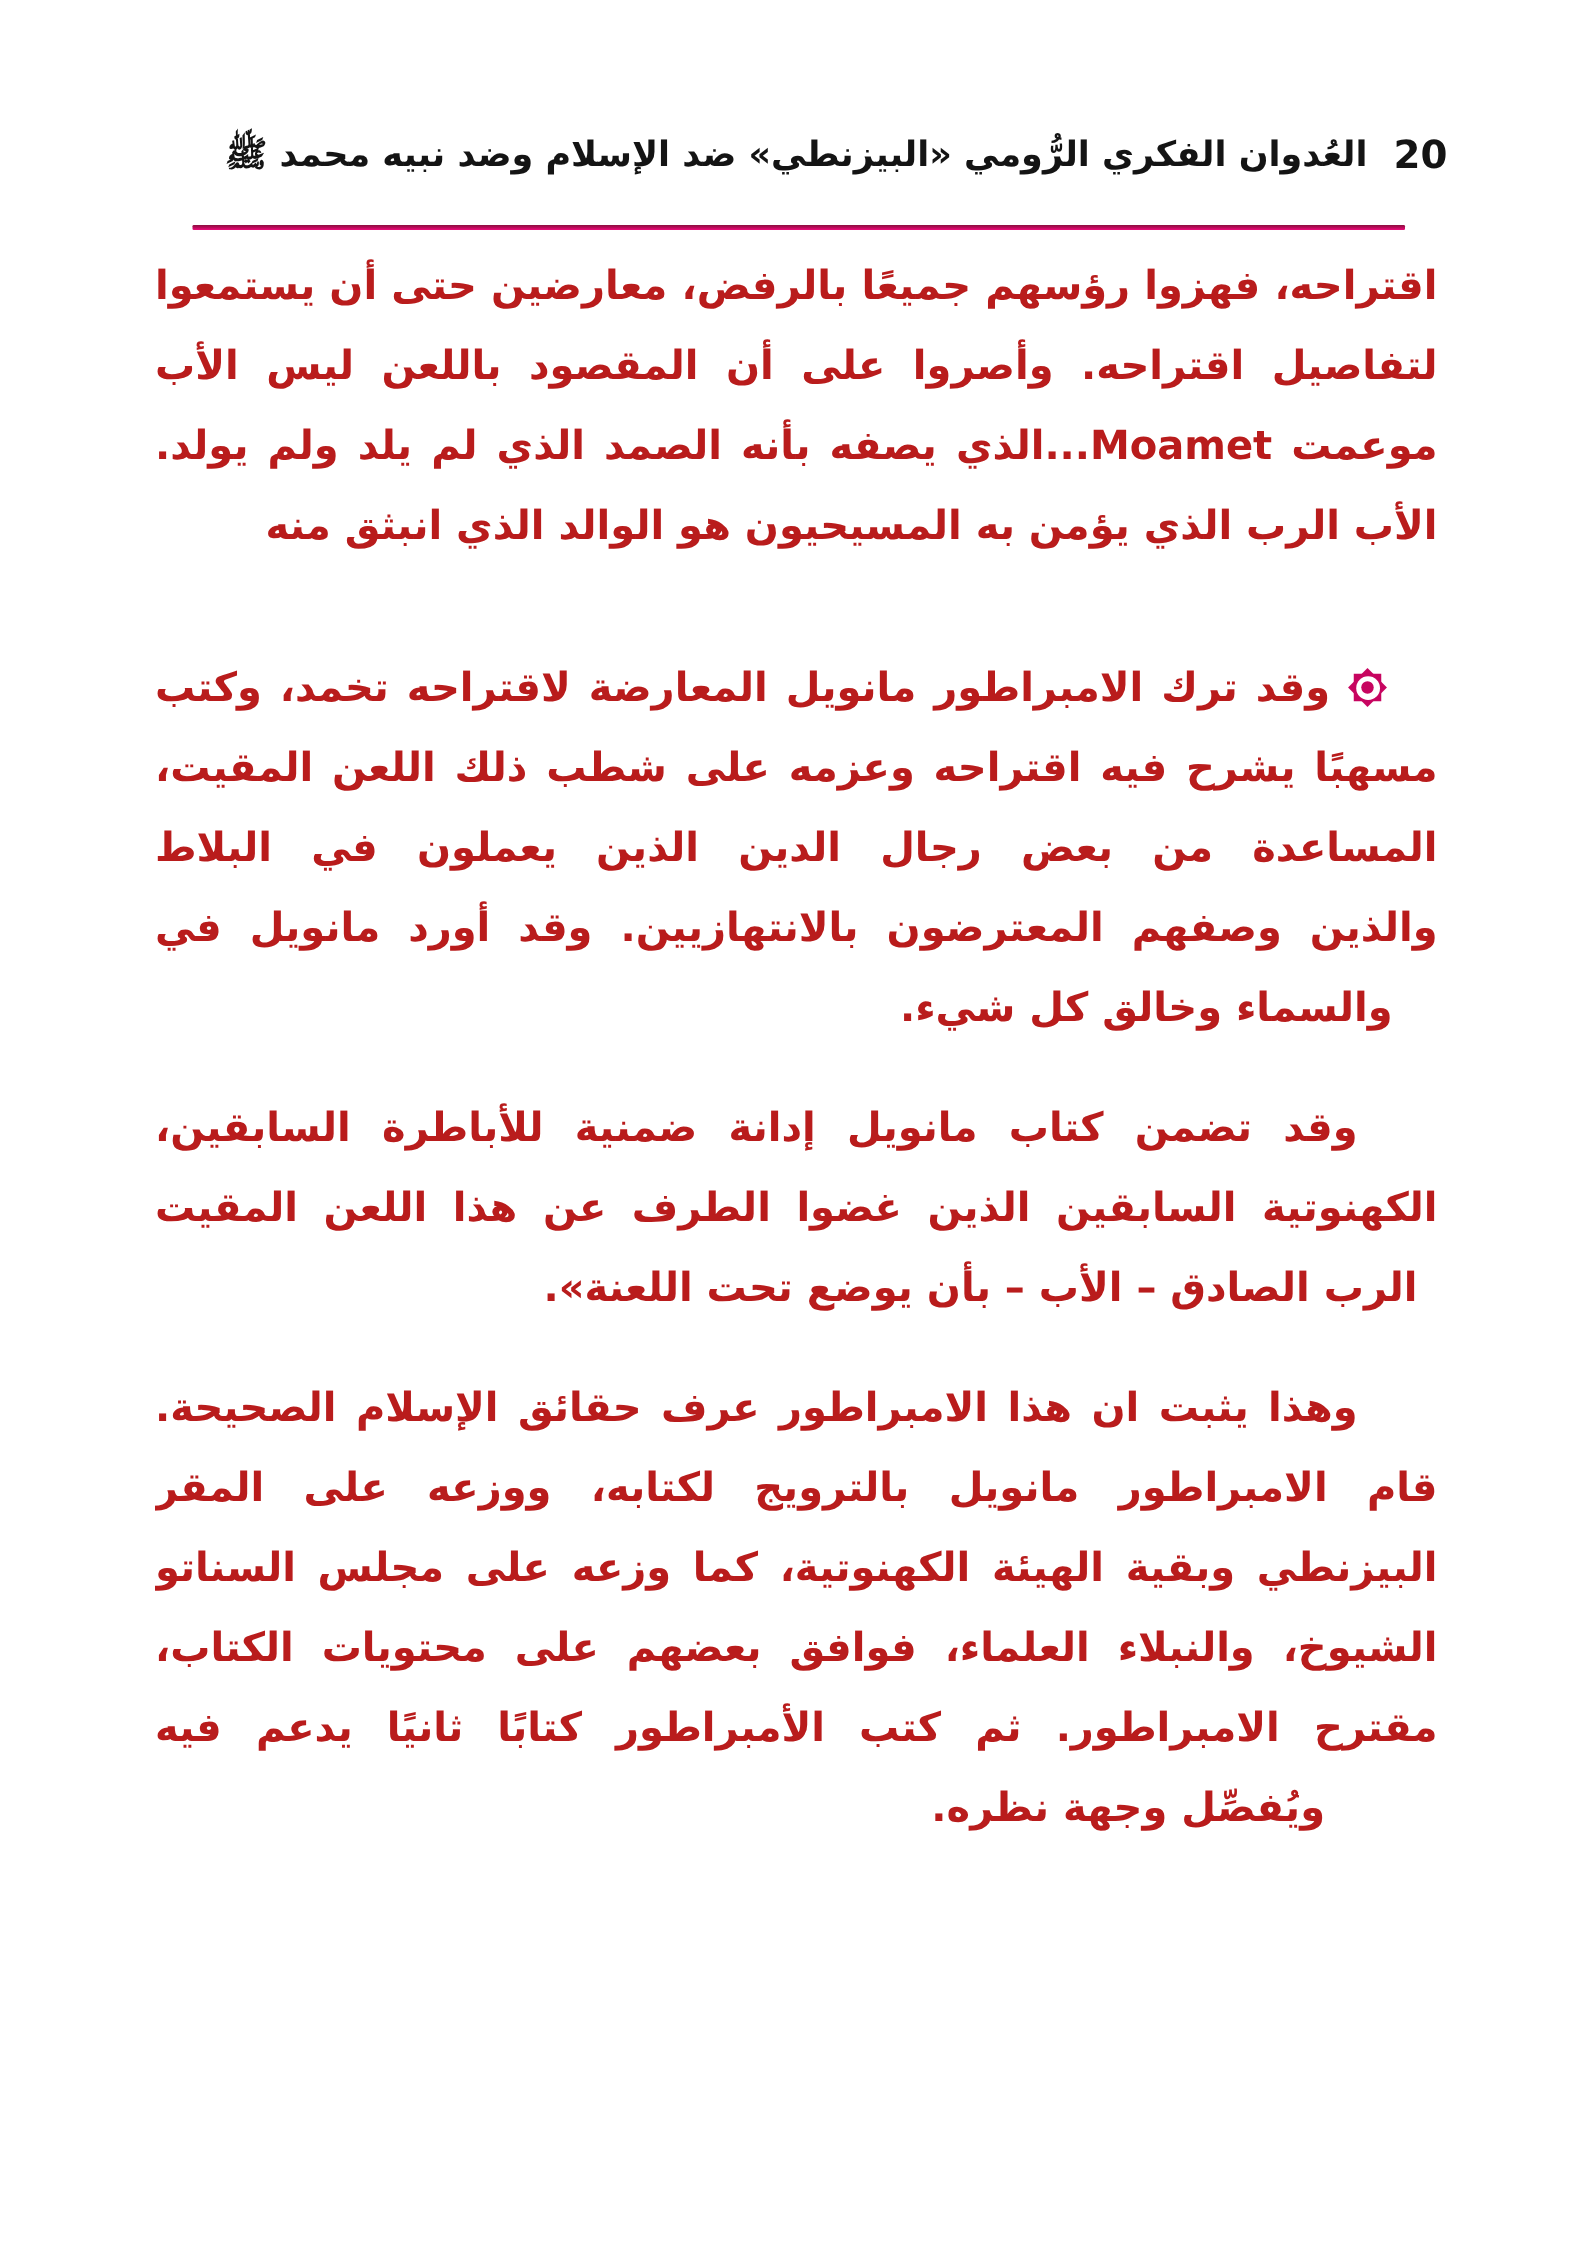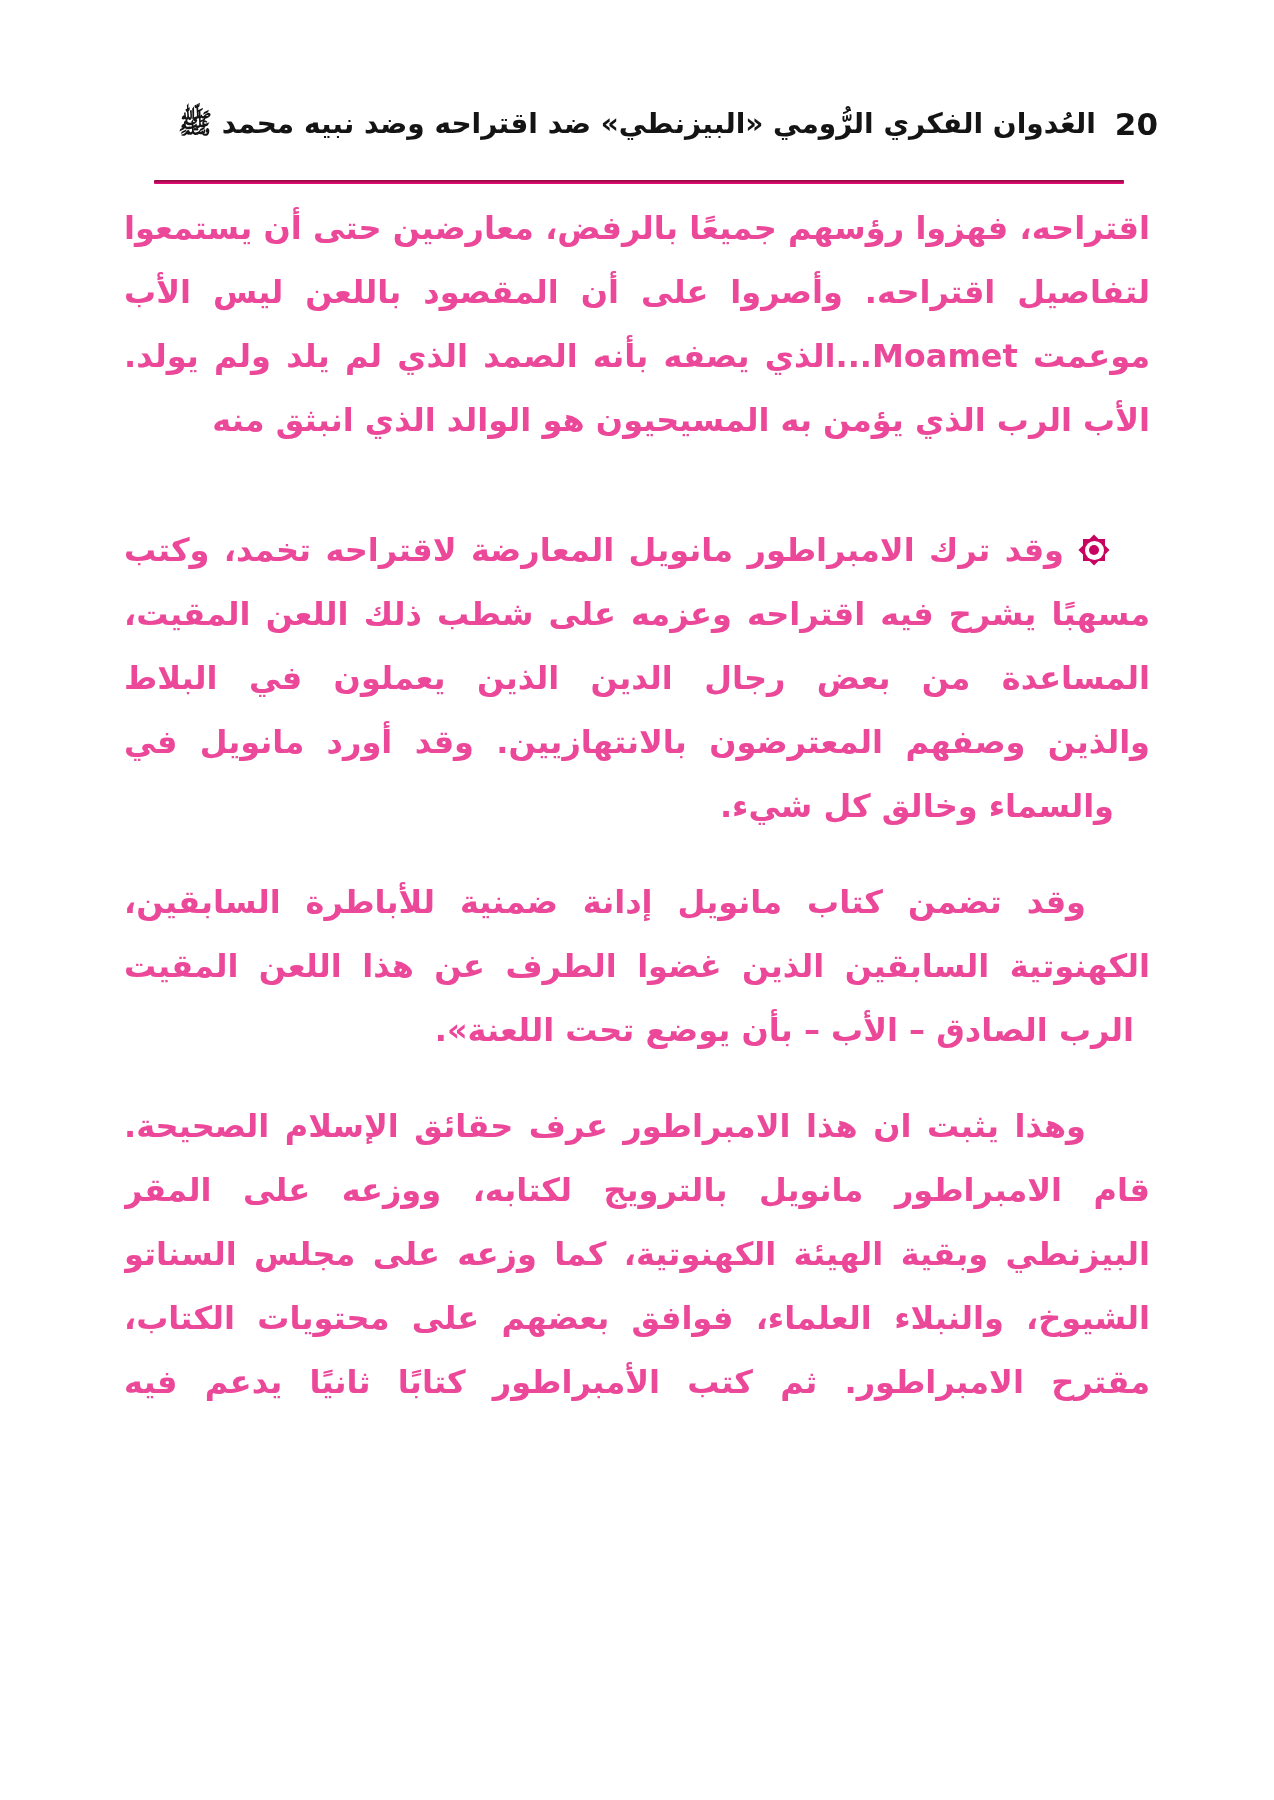--- a/index.html
+++ b/index.html
@@ -45,21 +45,21 @@
   }
   .rule {
     height: 4px;
     margin: 20px 26px 0 30px;
     background: linear-gradient(to bottom, #8a0f3f 0%, #b50a56 45%, #ec0b7c 100%);
     border-radius: 1px;
   }
   
   .bodytext {
     margin-top: 12px;
-    color: #ec4899;
+    color: #b91c1c;
   }
   .para { margin: 0 0 32px 0; }
   .para.p2 { margin-top: 66px; }
   .line {
     font-size: 32px;
     font-weight: bold;
     line-height: 64px;
     height: 64px;
     overflow: hidden;
     text-align: justify;
@@ -110,21 +110,21 @@
   }
 </style>
 </head>
 <body>
 
 <div class="page">
   <div class="content">
 
     <header class="header">
       <div class="page-number">20</div>
-      <div class="chapter-title">العُدوان الفكري الرُّومي «البيزنطي» ضد اقتراحه وضد نبيه محمد ﷺ</div>
+      <div class="chapter-title">العُدوان الفكري الرُّومي «البيزنطي» ضد الإسلام وضد نبيه محمد ﷺ</div>
     </header>
 
     <div class="rule"></div>
 
     <main class="bodytext">
 
       <div class="para p1">
         <div class="line">اقتراحه، فهزوا رؤسهم جميعًا بالرفض، معارضين حتى أن يستمعوا</div>
         <div class="line">لتفاصيل اقتراحه. وأصروا على أن المقصود باللعن ليس الأب خالق</div>
         <div class="line">موعمت Moamet...الذي يصفه بأنه الصمد الذي لم يلد ولم يولد. وأن</div>
@@ -146,17 +146,18 @@
         <div class="line">الكهنوتية السابقين الذين غضوا الطرف عن هذا اللعن المقيت «وتركوا</div>
         <div class="line last off16">الرب الصادق – الأب – بأن يوضع تحت اللعنة».</div>
       </div>
 
       <div class="para p4">
         <div class="line indent">وهذا يثبت ان هذا الامبراطور عرف حقائق الإسلام الصحيحة. وقد</div>
         <div class="line">قام الامبراطور مانويل بالترويج لكتابه، ووزعه على المقر البطريركي</div>
         <div class="line">البيزنطي وبقية الهيئة الكهنوتية، كما وزعه على مجلس السناتو ومجلس</div>
         <div class="line">الشيوخ، والنبلاء العلماء، فوافق بعضهم على محتويات الكتاب، وقبول</div>
         <div class="line">مقترح الامبراطور. ثم كتب الأمبراطور كتابًا ثانيًا يدعم فيه اقتراحه،</div>
+        <div class="line last off90">ويُفصِّل وجهة نظره.</div>
       </div>
 
     </main>
   </div>
 </div>
 
 </body></html>

